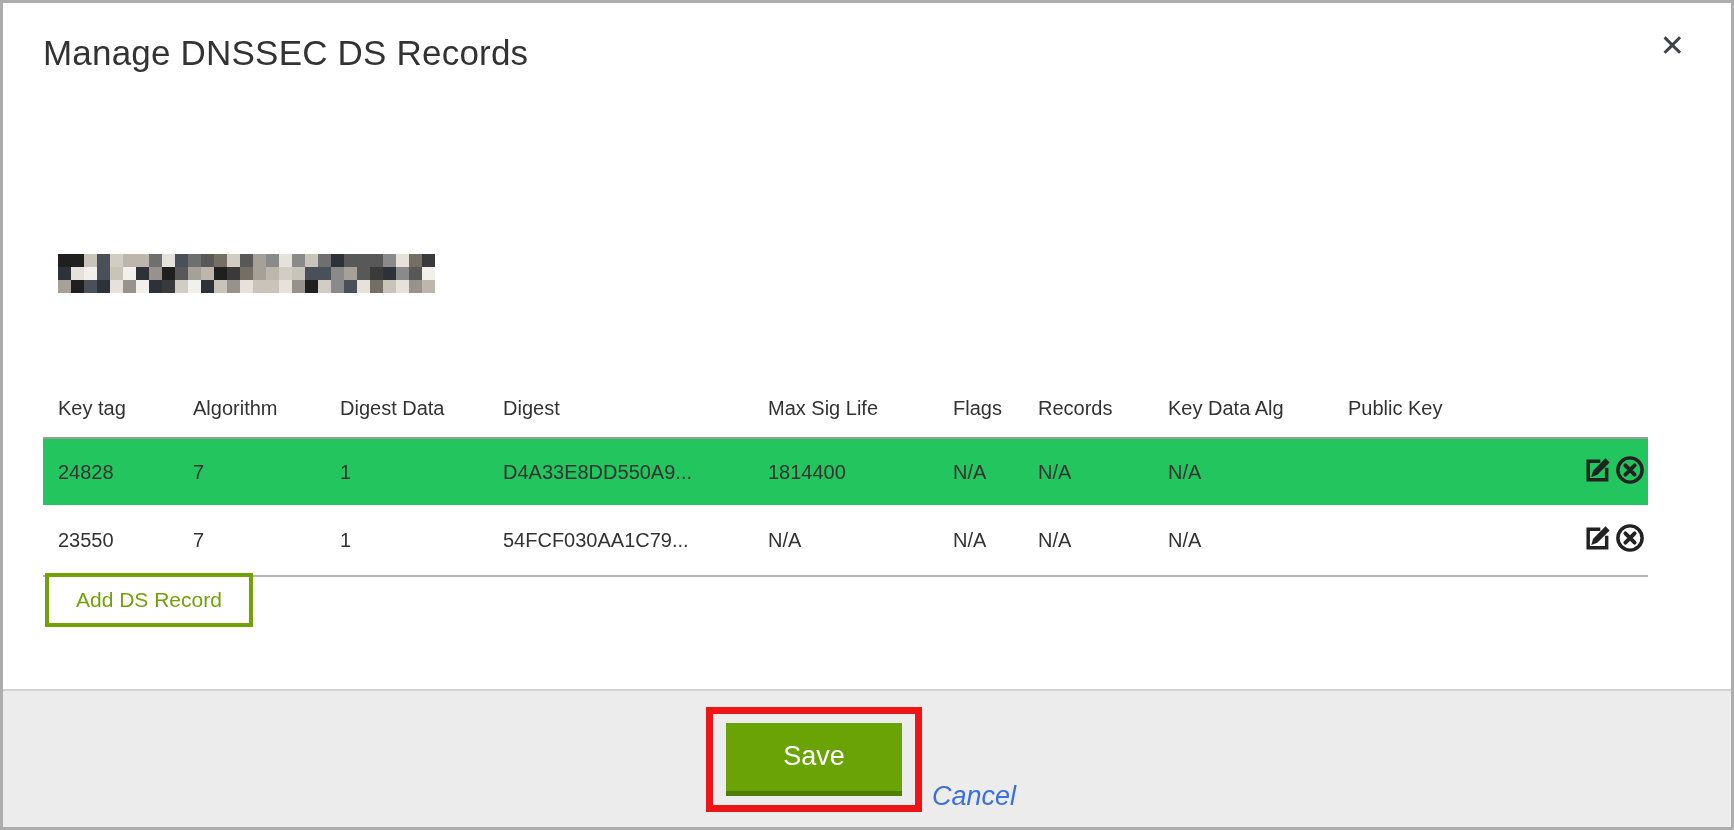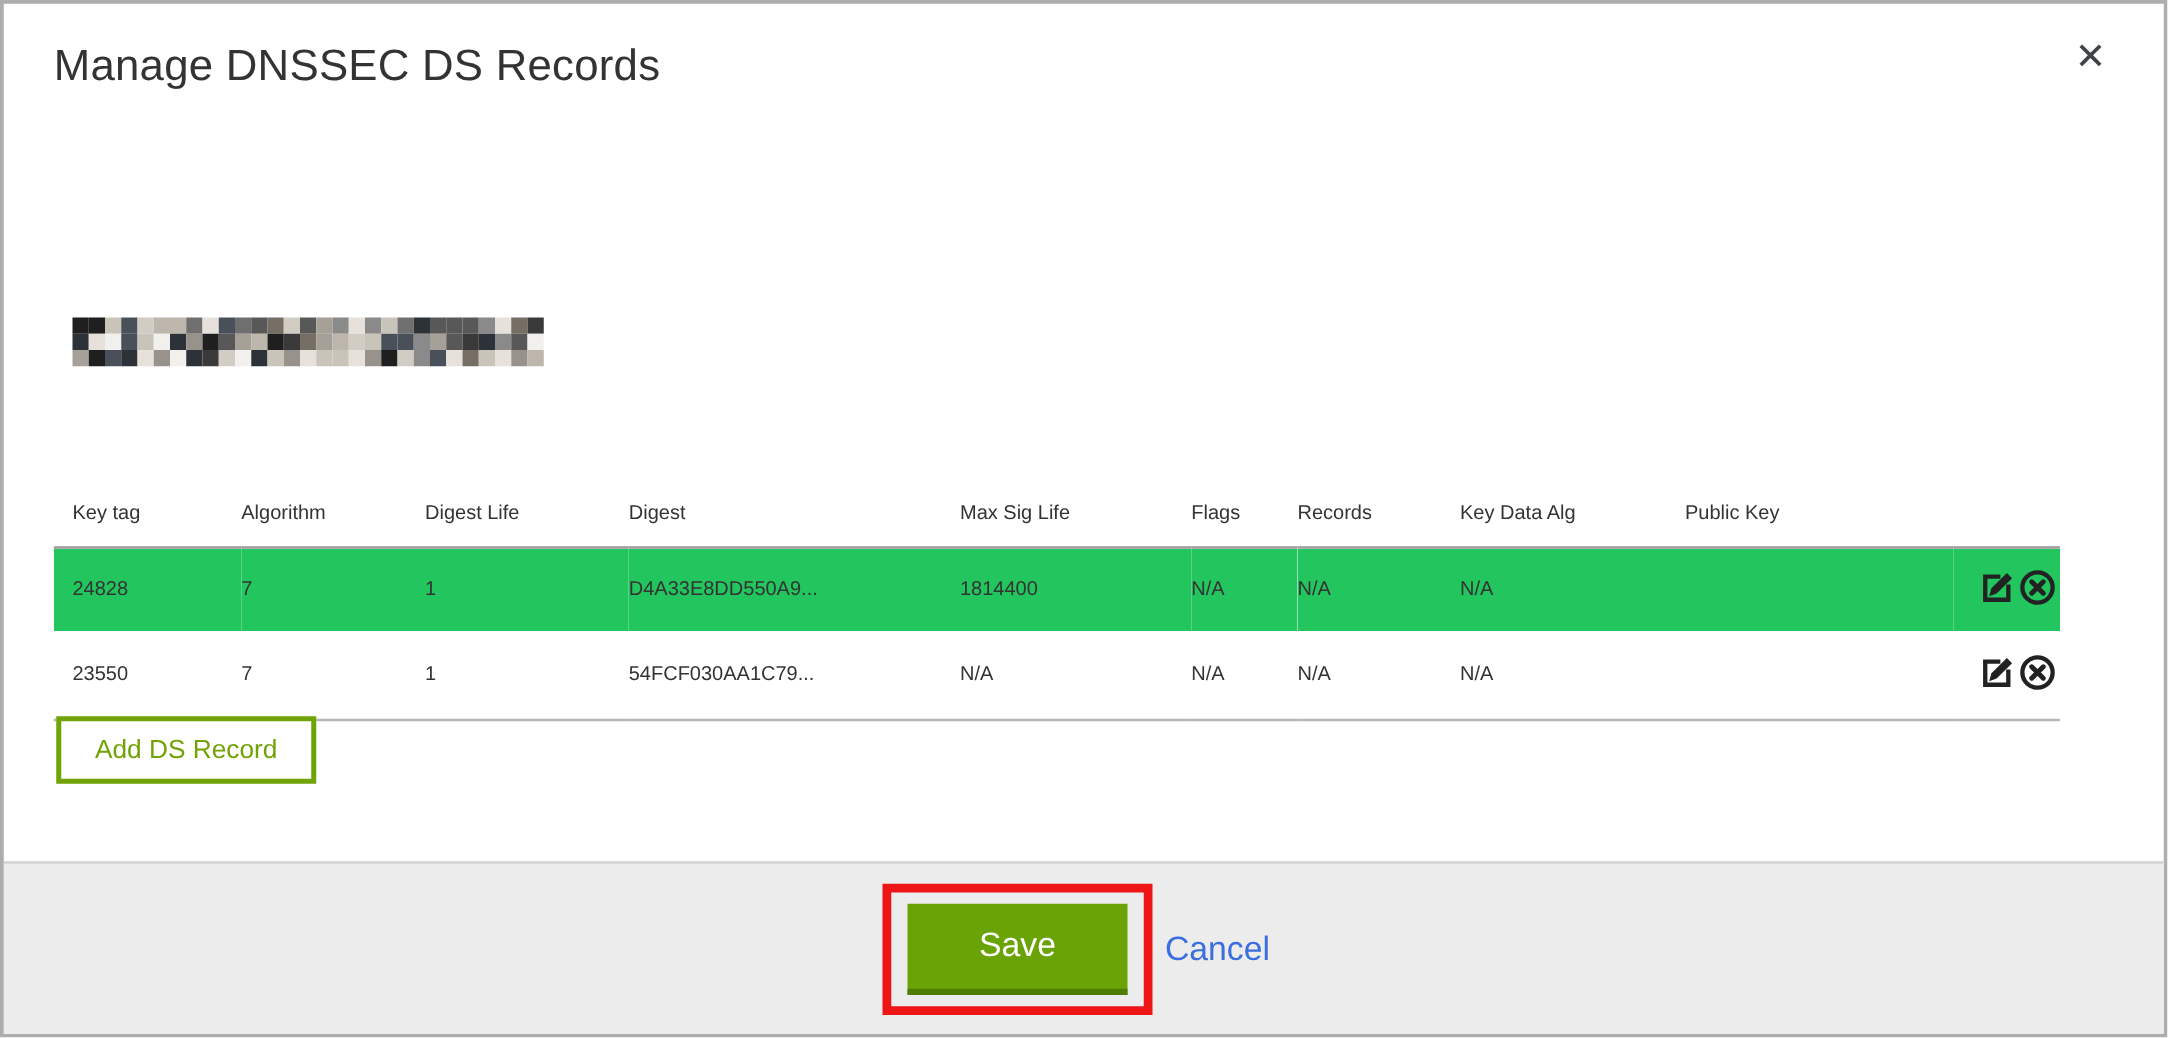--- a/index.html
+++ b/index.html
@@ -31,21 +31,21 @@
     grid-auto-rows:13px;
   }
   .dialog-subtitle{
     position:absolute;left:40px;top:316px;
     font-size:24px;font-weight:400;color:#333;
   }
   .ds-table{
     position:absolute;left:40px;top:362px;
     width:1605px;
     border-collapse:collapse;
-    font-size:16px;color:#333;
+    font-size:20px;color:#333;
     table-layout:fixed;
   }
   .ds-table th{
     font-weight:400;text-align:left;
     height:55px;vertical-align:bottom;
     padding:0 0 17px 0;
     white-space:nowrap;
   }
   .ds-table td{
     padding:0;height:66px;vertical-align:middle;
@@ -76,41 +76,42 @@
     cursor:pointer;
     font-family:"Liberation Sans","DejaVu Sans",sans-serif;
   }
   .footer{
     position:absolute;left:0;right:0;bottom:0;
     height:136px;
     background:#ececec;
     border-top:2px solid #d2d2d2;
     display:flex;align-items:center;justify-content:center;
   }
-  .footer-inner{display:flex;align-items:center;margin-left:-12px;}
+  .footer-inner{display:flex;align-items:flex-end;margin-left:-12px;}
   .annotation-box{
     border:7px solid #ed1515;
     padding:9px 13px;
     display:inline-block;
   }
   .save-btn{
     width:176px;height:73px;
     background:#6aa306;
     border:none;
     border-bottom:5px solid #4f7d04;
     color:#fff;font-size:27px;
     cursor:pointer;
     font-family:"Liberation Sans","DejaVu Sans",sans-serif;
   }
   .cancel-link{
     margin-left:10px;
     font-size:27px;
     color:#3b6fe0;
     text-decoration:none;
     cursor:pointer;
+    font-style:italic;
   }
 </style>
 </head>
 <body>
 
 <div class="dialog">
 
   <div class="dialog-title">Manage DNSSEC DS Records</div>
 
   <button class="close-btn">✕</button>
@@ -216,21 +217,21 @@
         <col style="width:85px">
       <col style="width:130px">
         <col style="width:180px">
         <col style="width:215px">
       <col style="width:85px">
     </colgroup>
     <thead>
       <tr>
         <th class="col-first">Key tag</th>
         <th>Algorithm</th>
-        <th>Digest Life</th>
+        <th>Digest Data</th>
         <th>Digest</th>
         <th>Max Sig Life</th>
         <th>Flags</th>
         <th>Records</th>
         <th>Key Data Alg</th>
         <th>Public Key</th>
         <th></th>
       </tr>
     </thead>
     <tbody>

